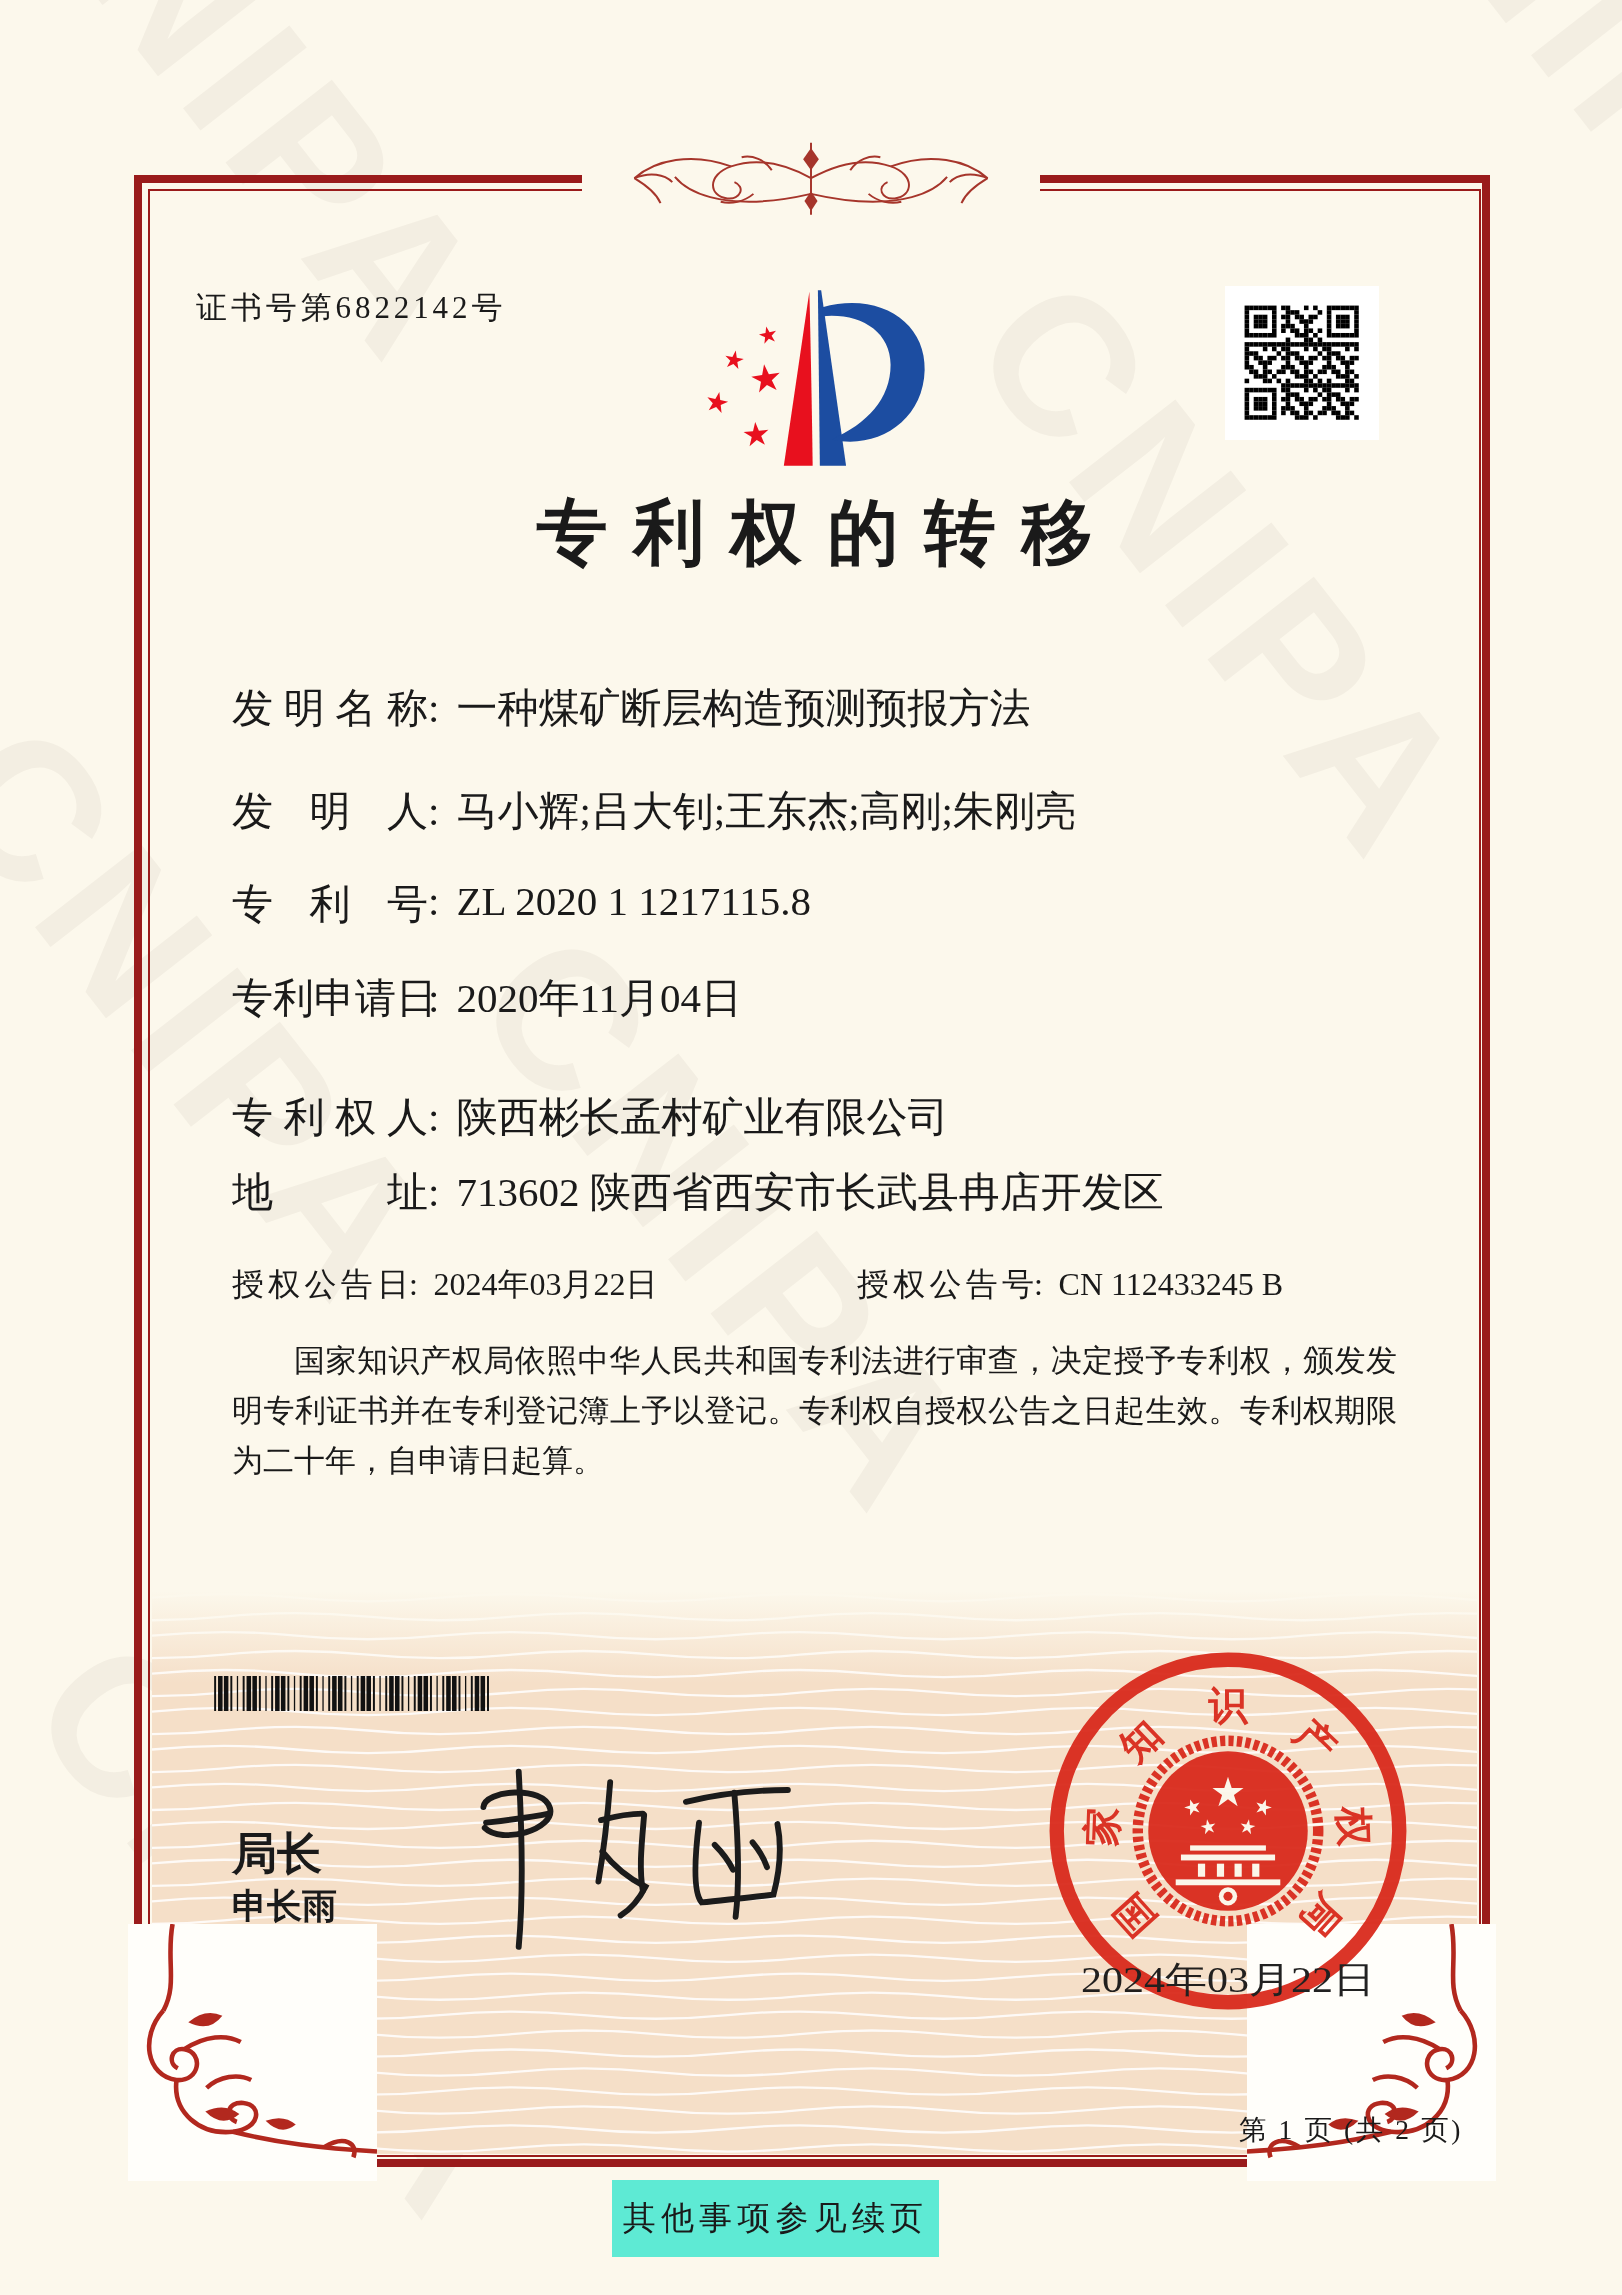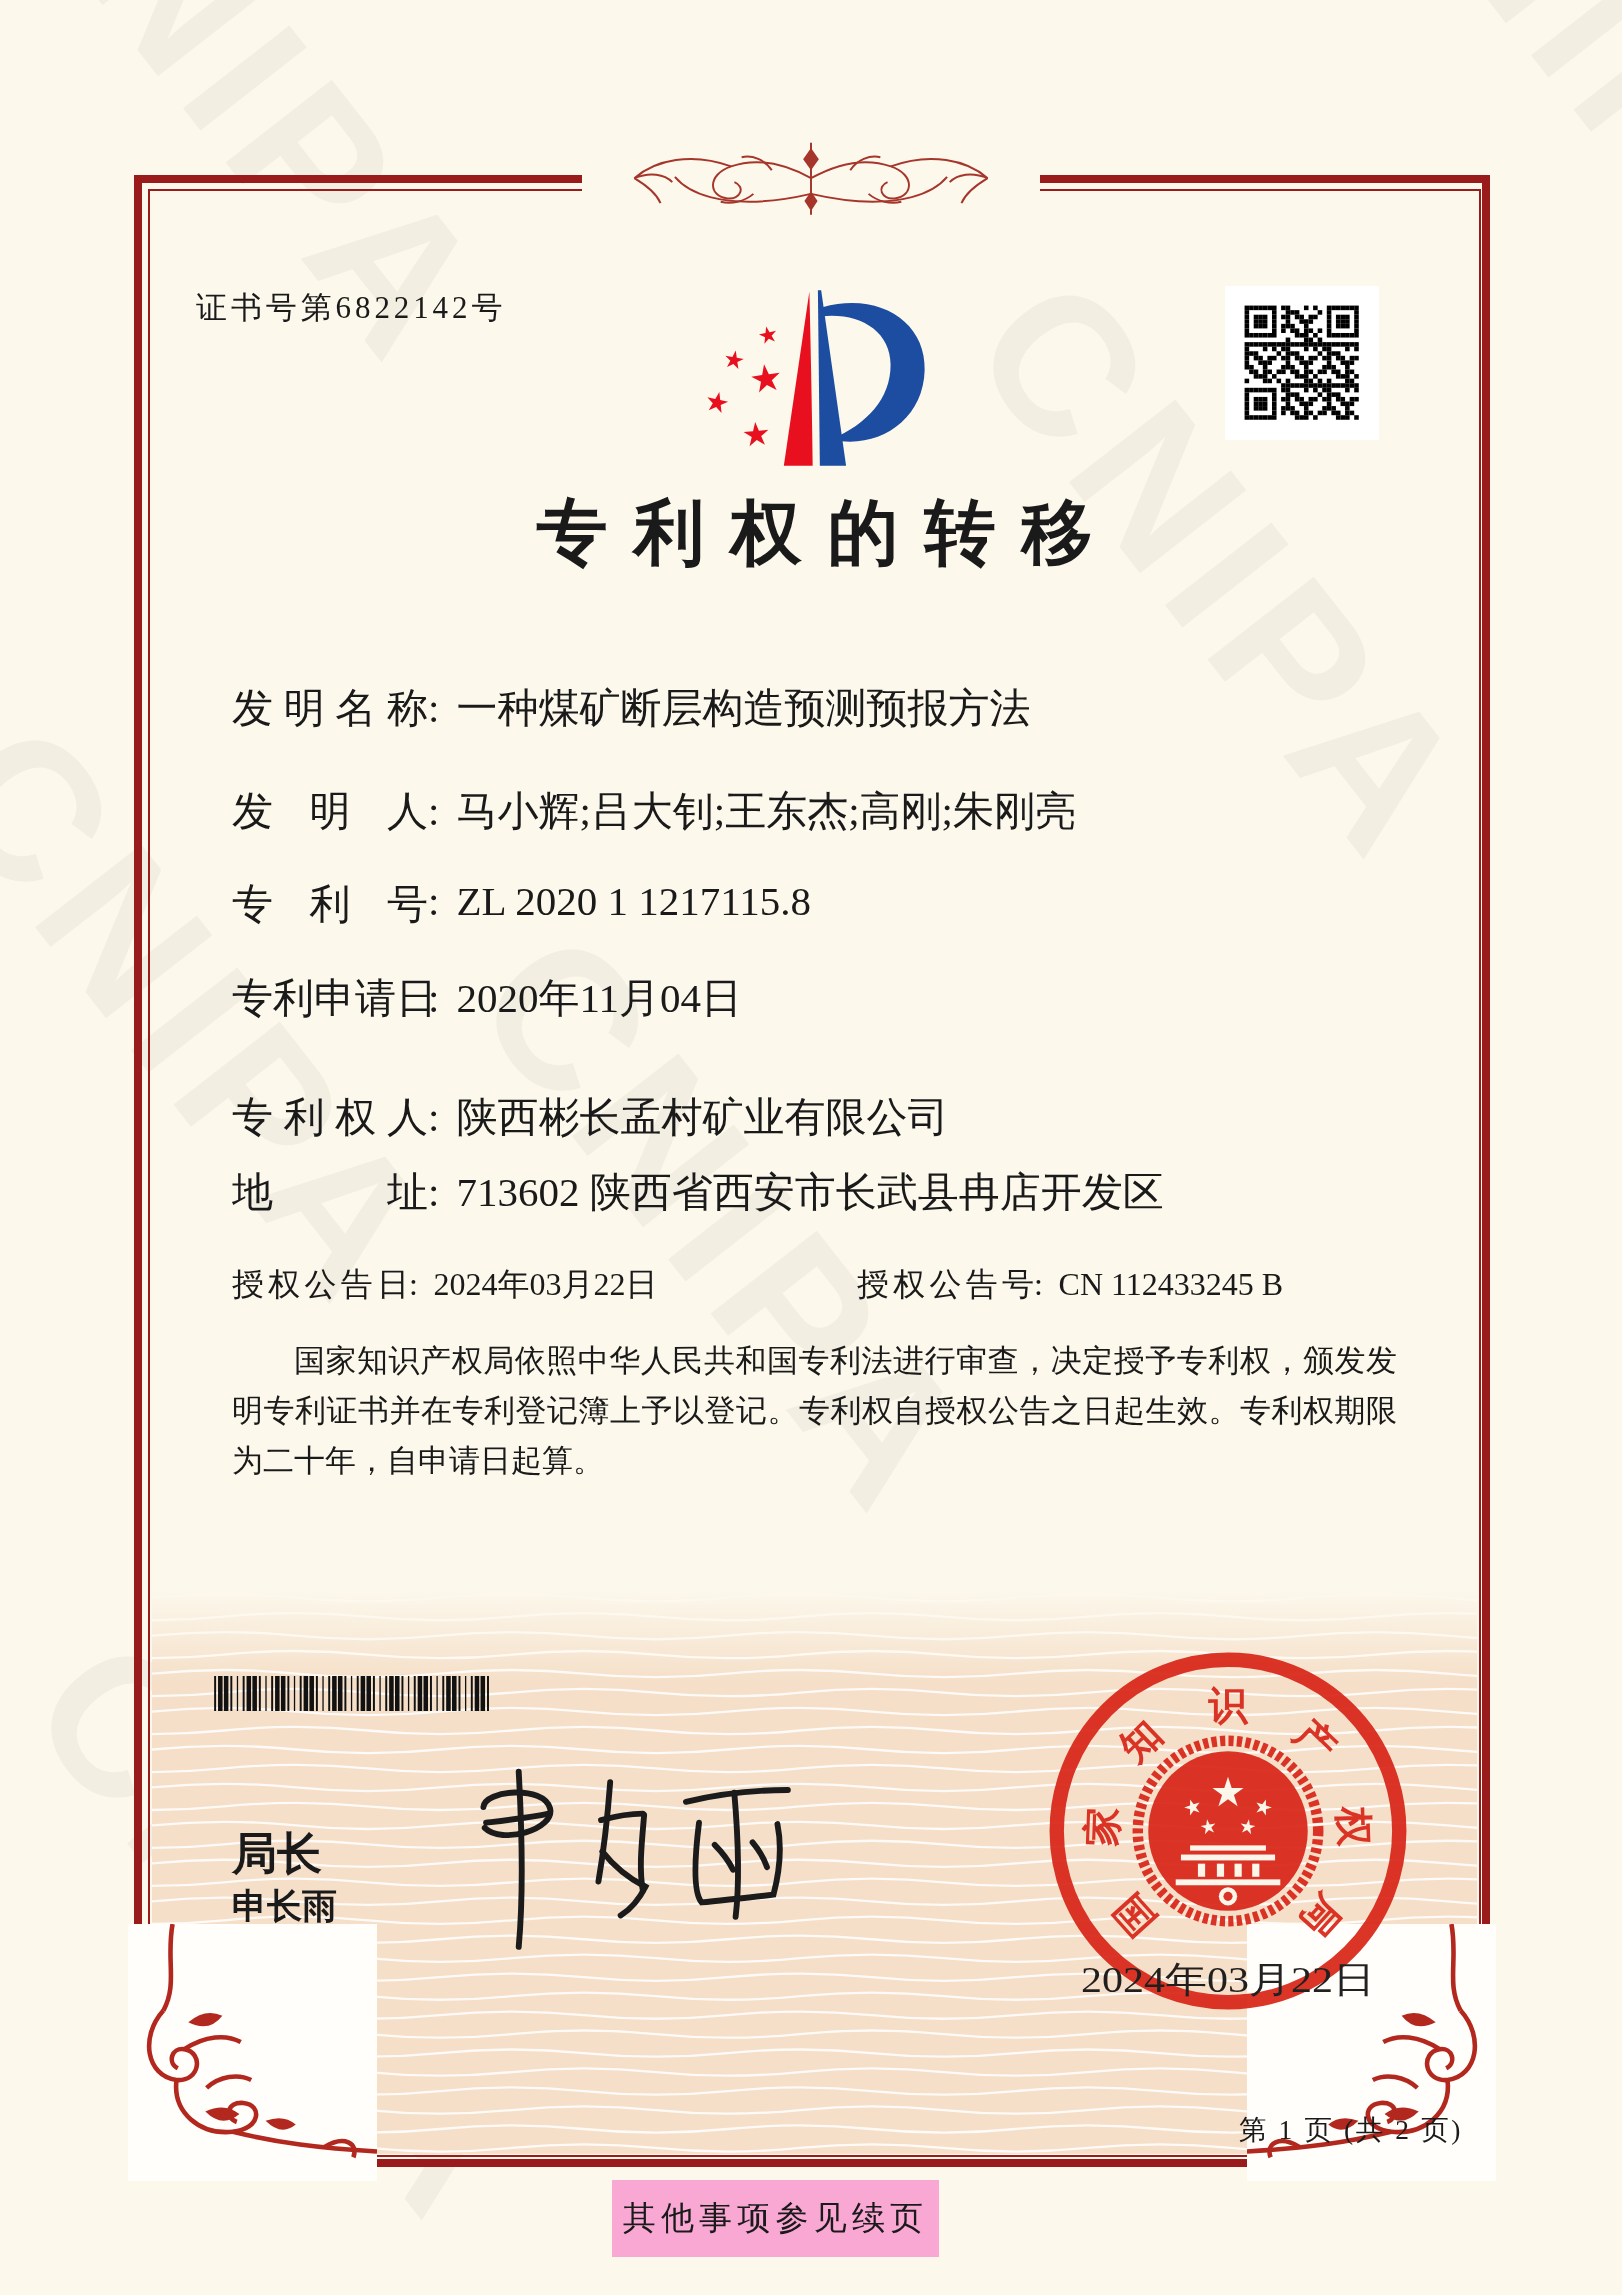--- a/index.html
+++ b/index.html
@@ -90,21 +90,21 @@
   .orn-top{position:absolute;left:582px;top:131px;width:458px;height:95px;}
   .orn-bl{position:absolute;left:128px;top:1924px;width:249px;height:257px;background:#FFFEFA;}
   .orn-br{position:absolute;left:1247px;top:1924px;width:249px;height:257px;background:#FFFEFA;transform:scaleX(-1);}
   
   .page-no{
     position:absolute;left:130px;top:2112px;width:1333px;
     text-align:right;font-size:27.5px;letter-spacing:2.6px;
   }
   .note-box{
     position:absolute;left:612px;top:2180px;width:327px;height:77px;
-    background:#f9a8d4;display:flex;align-items:center;justify-content:center;
+    background:#5eead4;display:flex;align-items:center;justify-content:center;
   }
   .note-box span{font-size:33px;letter-spacing:5.2px;}
 </style>
 </head>
 <body>
 
 <div class="wm" style="left:-92px;top:-39px">CNIPA</div>
 <div class="wm" style="left:1256px;top:-92px">CNIPA</div>
 <div class="wm" style="left:890px;top:458px">CNIPA</div>
 <div class="wm" style="left:-144px;top:903px">CNIPA</div>

